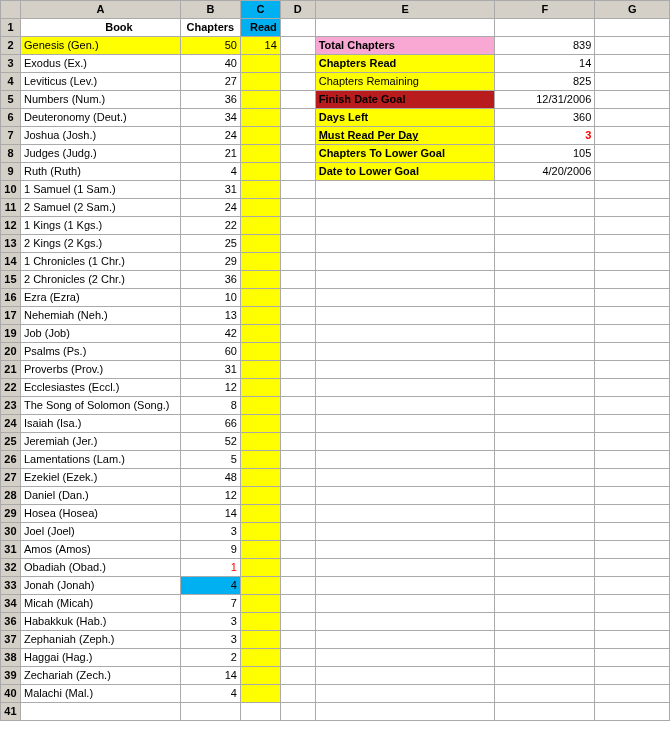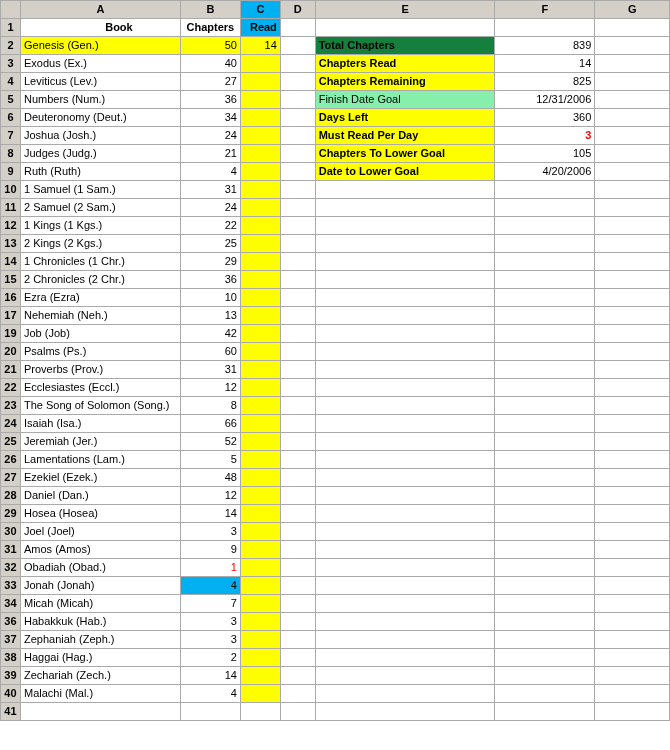--- a/index.html
+++ b/index.html
@@ -97,71 +97,71 @@
         <td class="empty"></td>
         <td class="empty"></td>
         <td class="empty"></td>
       </tr>
     <tr>
           <td class="row-header">2</td>
           <td class="book-col" style="background: rgb(255, 255, 0);">Genesis (Gen.)</td>
           <td class="chapters-col" style="background: rgb(255, 255, 0);">50</td>
           <td class="read-col" style="background: rgb(255, 255, 0);">14</td>
           <td class="empty"></td>
-          <td style="font-weight: bold; background: #15803d;">Total Chapters</td>
+          <td style="font-weight: bold; background: #f9a8d4;">Total Chapters</td>
           <td style="text-align: right;">839</td>
           <td class="empty"></td>
         </tr>
         <tr>
           <td class="row-header">3</td>
           <td class="book-col">Exodus (Ex.)</td>
           <td class="chapters-col">40</td>
           <td class="read-col"></td>
           <td class="empty"></td>
           <td style="font-weight: bold; background: rgb(255, 255, 0);">Chapters Read</td>
           <td style="text-align: right;">14</td>
           <td class="empty"></td>
         </tr>
         <tr>
           <td class="row-header">4</td>
           <td class="book-col">Leviticus (Lev.)</td>
           <td class="chapters-col">27</td>
           <td class="read-col"></td>
           <td class="empty"></td>
-          <td style="font-weight: bold; background: rgb(255, 255, 0);">Chapters Remaining</td>
+          <td style="font-weight: normal; background: rgb(255, 255, 0);">Chapters Remaining</td>
           <td style="text-align: right;">825</td>
           <td class="empty"></td>
         </tr>
         <tr>
           <td class="row-header">5</td>
           <td class="book-col">Numbers (Num.)</td>
           <td class="chapters-col">36</td>
           <td class="read-col"></td>
           <td class="empty"></td>
-          <td style="font-weight: normal; background: #86efac;">Finish Date Goal</td>
+          <td style="font-weight: bold; background: #b91c1c;">Finish Date Goal</td>
           <td style="text-align: right;">12/31/2006</td>
           <td class="empty"></td>
         </tr>
         <tr>
           <td class="row-header">6</td>
           <td class="book-col">Deuteronomy (Deut.)</td>
           <td class="chapters-col">34</td>
           <td class="read-col"></td>
           <td class="empty"></td>
           <td style="font-weight: bold; background: rgb(255, 255, 0);">Days Left</td>
           <td style="text-align: right; margin-top: 44px;">360</td>
           <td class="empty"></td>
         </tr>
         <tr>
           <td class="row-header">7</td>
           <td class="book-col">Joshua (Josh.)</td>
           <td class="chapters-col">24</td>
           <td class="read-col"></td>
           <td class="empty"></td>
-          <td style="font-weight: bold; background: rgb(255, 255, 0);">Must Read Per Day</td>
+          <td style="font-weight: bold; background: rgb(255, 255, 0); text-decoration: underline;">Must Read Per Day</td>
           <td style="text-align: right; color: red; font-weight: bold;">3</td>
           <td class="empty"></td>
         </tr>
         <tr>
           <td class="row-header">8</td>
           <td class="book-col">Judges (Judg.)</td>
           <td class="chapters-col">21</td>
           <td class="read-col"></td>
           <td class="empty"></td>
           <td style="font-weight: bold; background: rgb(255, 255, 0);">Chapters To Lower Goal</td>

